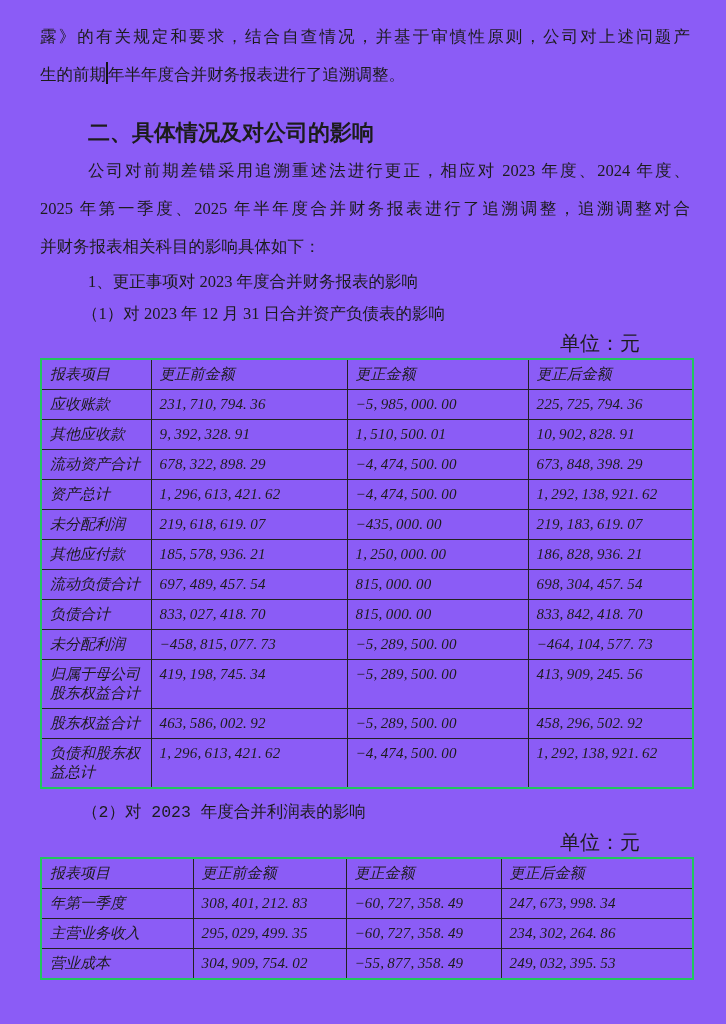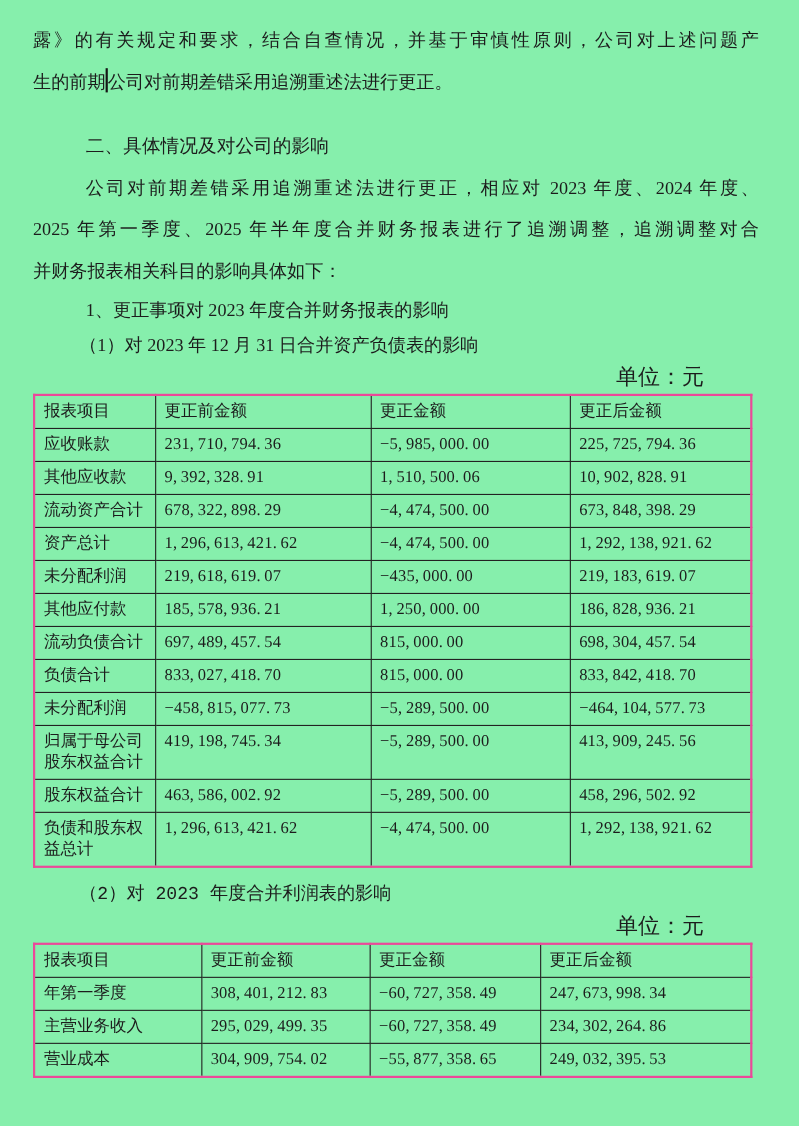--- a/index.html
+++ b/index.html
@@ -5,48 +5,49 @@
   * { box-sizing: border-box; }
   html, body { margin: 0; padding: 0; background: #ffffff; }
   body {
     width: 726px; height: 1024px;
     font-family: "Liberation Serif", "DejaVu Serif", serif;
     color: #1c1c1c;
     overflow: hidden;
   }
   .page {
     width: 726px; height: 1024px;
-    padding: 18px 36px 0 30px;
-    background: #86efac;
+    padding: 18px 36px 0 40px;
+    background: #8b5cf6;
   }
   .body-para { margin: 0; font-size: 16.5px; line-height: 38px; }
   .tline { display: block; }
   .just { text-align: justify; text-align-last: justify; }
   .ind { padding-left: 48px; }
   .heading {
     margin: 20px 0 0 0;
     padding-left: 48px;
-    font-size: 17px; line-height: 38px;
-    font-weight: normal;
+    font-size: 22px; line-height: 38px;
+    font-weight: bold;
   }
   .sub-item { font-size: 16.5px; line-height: 32px; padding-left: 48px; }
   .sub-item.paren { padding-left: 42px; }
   .after-table { margin-top: 8px; font-family: Liberation Mono, monospace; }
   .unit-label { font-size: 20px; line-height: 26px; text-align: right; padding-right: 50px; }
   .caret {
     display: inline-block; width: 0; height: 22px;
     border-left: 2px solid #151515;
     vertical-align: -4px;
   }
   table.fin {
     width: 652px;
     border-collapse: collapse;
     table-layout: fixed;
-    border: 2px solid #ec4899;
+    border: 2px solid #22c55e;
     margin-top: 2px;
+    font-style: italic;
   }
   table.fin th, table.fin td {
     border: 1px solid #222222;
     padding: 5px 8px;
     font-size: 15px;
     line-height: 19px;
     font-weight: normal;
     text-align: left;
     vertical-align: top;
     overflow: hidden;
@@ -63,21 +64,21 @@
   table.t2 col.c2 { width: 155px; }
   table.t2 col.c3 { width: 192px; }
 </style>
 </head>
 <body>
 
 <div class="page">
 
   <p class="body-para">
     <span class="tline just">露》的有关规定和要求，结合自查情况，并基于审慎性原则，公司对上述问题产</span>
-    <span class="tline"><span>生的前期</span><span class="caret"></span><span>公司对前期差错采用追溯重述法进行更正。</span></span>
+    <span class="tline"><span>生的前期</span><span class="caret"></span><span>年半年度合并财务报表进行了追溯调整。</span></span>
   </p>
 
   <div class="heading">二、具体情况及对公司的影响</div>
 
   <p class="body-para">
     <span class="tline just ind">公司对前期差错采用追溯重述法进行更正，相应对 2023 年度、2024 年度、</span>
     <span class="tline just">2025 年第一季度、2025 年半年度合并财务报表进行了追溯调整，追溯调整对合</span>
     <span class="tline">并财务报表相关科目的影响具体如下：</span>
   </p>
 
@@ -103,21 +104,21 @@
         </tr>
         <tr>
           <td>应收账款</td>
           <td class="amount">231, 710, 794. 36</td>
           <td class="amount">−5, 985, 000. 00</td>
           <td class="amount">225, 725, 794. 36</td>
         </tr>
         <tr>
           <td>其他应收款</td>
           <td class="amount">9, 392, 328. 91</td>
-          <td class="amount">1, 510, 500. 06</td>
+          <td class="amount">1, 510, 500. 01</td>
           <td class="amount">10, 902, 828. 91</td>
         </tr>
         <tr>
           <td>流动资产合计</td>
           <td class="amount">678, 322, 898. 29</td>
           <td class="amount">−4, 474, 500. 00</td>
           <td class="amount">673, 848, 398. 29</td>
         </tr>
         <tr>
           <td>资产总计</td>
@@ -202,19 +203,19 @@
         </tr>
         <tr>
           <td>主营业务收入</td>
           <td class="amount">295, 029, 499. 35</td>
           <td class="amount">−60, 727, 358. 49</td>
           <td class="amount">234, 302, 264. 86</td>
         </tr>
         <tr>
           <td>营业成本</td>
           <td class="amount">304, 909, 754. 02</td>
-          <td class="amount">−55, 877, 358. 65</td>
+          <td class="amount">−55, 877, 358. 49</td>
           <td class="amount">249, 032, 395. 53</td>
         </tr>
       </tbody>
     </table>
 
 </div>
 
 </body></html>

